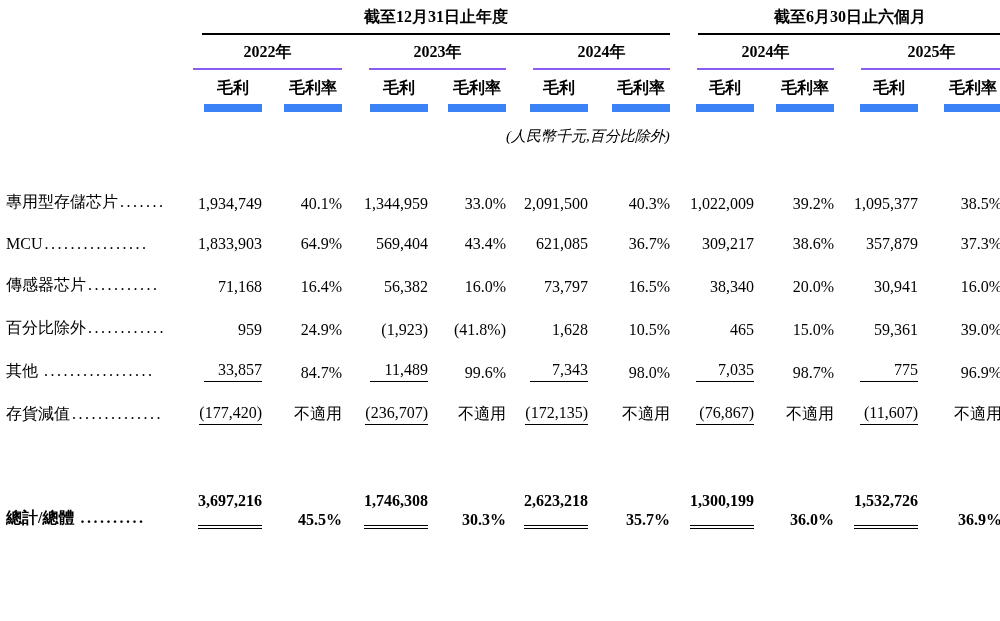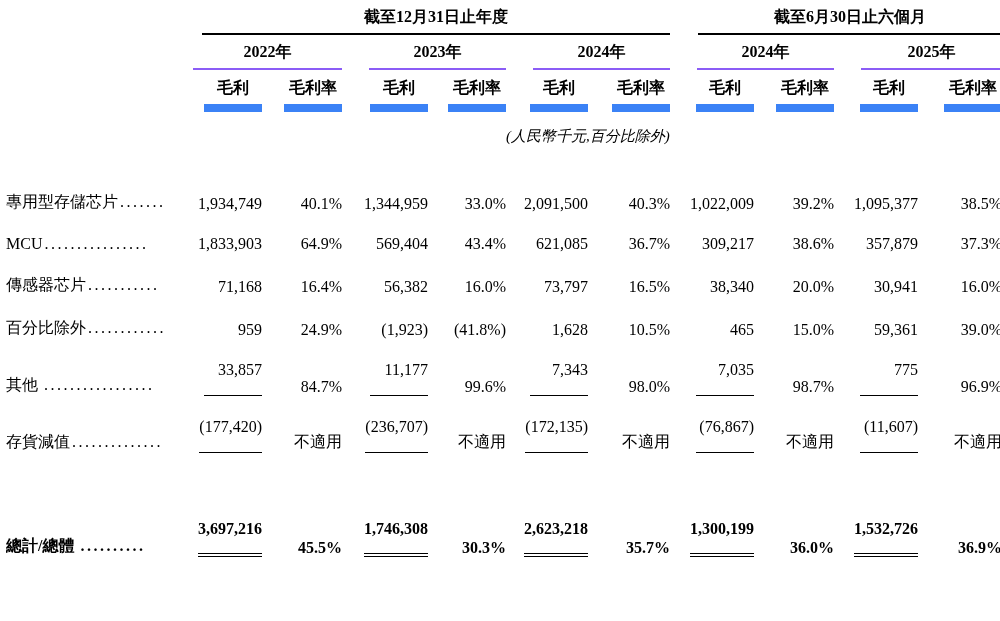--- a/index.html
+++ b/index.html
@@ -81,21 +81,21 @@
 
   .lbl { text-align: left; white-space: nowrap; overflow: hidden; }
   .dots { letter-spacing: 2.5px; margin-left: 2px; }
   .num { text-align: right; white-space: nowrap; }
 
   .ul, .ul2 {
     display: inline-block;
     min-width: 58px;
     text-align: right;
   }
-  .ul  { border-bottom: 1.5px solid #000; padding-bottom: 16px; }
+  .ul  { border-bottom: 1.5px solid #000; padding-bottom: 2px; }
   .ul2 { border-bottom: 4px double #000; padding-bottom: 15px; }
 </style>
 </head>
 <body>
 
 <div class="page">
 <table>
   <colgroup>
     <col style="width:160px">
         <col style="width:96px">
@@ -236,21 +236,21 @@
       <td></td>
       <td class="num">465</td>
       <td class="num">15.0%</td>
       <td class="num">59,361</td>
       <td class="num">39.0%</td>
     </tr>
     <tr>
       <td class="lbl"><span>其他 </span><span class="dots">.................</span></td>
       <td class="num"><span class="ul">33,857</span></td>
       <td class="num">84.7%</td>
-      <td class="num"><span class="ul">11,177</span></td>
+      <td class="num"><span class="ul">11,489</span></td>
       <td class="num">99.6%</td>
       <td class="num"><span class="ul">7,343</span></td>
       <td class="num">98.0%</td>
       <td></td>
       <td class="num"><span class="ul">7,035</span></td>
       <td class="num">98.7%</td>
       <td class="num"><span class="ul">775</span></td>
       <td class="num">96.9%</td>
     </tr>
     <tr class="impair">

